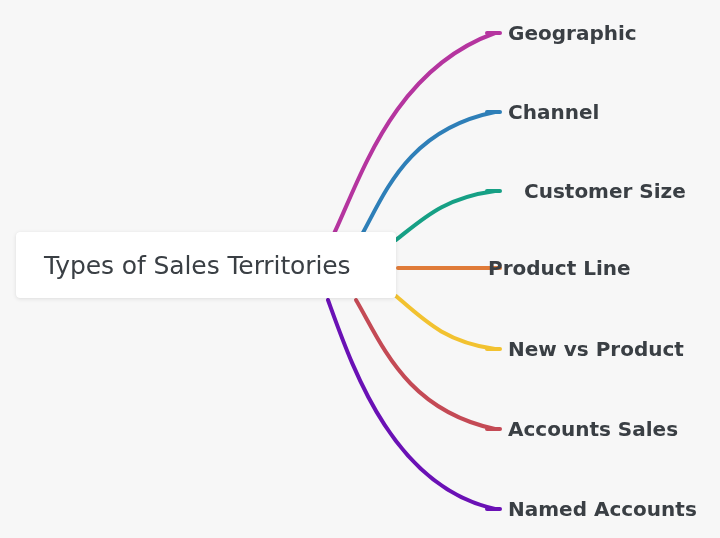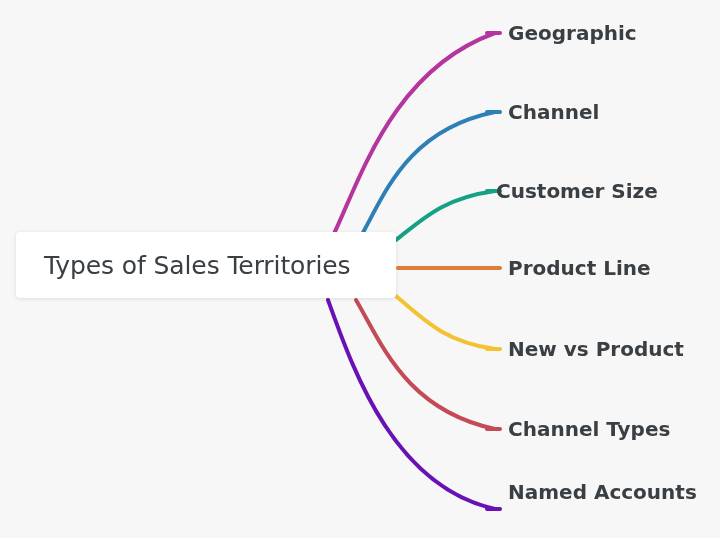--- a/index.html
+++ b/index.html
@@ -86,20 +86,20 @@
       </g>
   </svg>
 
   <div id="central-node" style="background: rgb(255, 255, 255);">
     <span id="central-node-label" style="color: rgb(58, 63, 68); padding-left: 28px;">Types of Sales Territories</span>
   </div>
 
   <div id="labels-layer">
       <div class="branch-label" style="left: 508px; top: 33px;">Geographic</div>
       <div class="branch-label" style="left: 508px; top: 112px;">Channel</div>
-      <div class="branch-label" style="left: 496px; top: 191px;">Customer Size</div>
-      <div class="branch-label" style="left: 508px; top: 268px;">Product Line</div>
+      <div class="branch-label" style="left: 524px; top: 191px;">Customer Size</div>
+      <div class="branch-label" style="left: 488px; top: 268px;">Product Line</div>
       <div class="branch-label" style="left: 508px; top: 349px;">New vs Product</div>
-      <div class="branch-label" style="left: 508px; top: 429px;">Channel Types</div>
-      <div class="branch-label" style="left: 508px; top: 492px;">Named Accounts</div>
+      <div class="branch-label" style="left: 508px; top: 429px;">Accounts Sales</div>
+      <div class="branch-label" style="left: 508px; top: 509px;">Named Accounts</div>
     </div>
 
 </div>
 
 </body></html>

